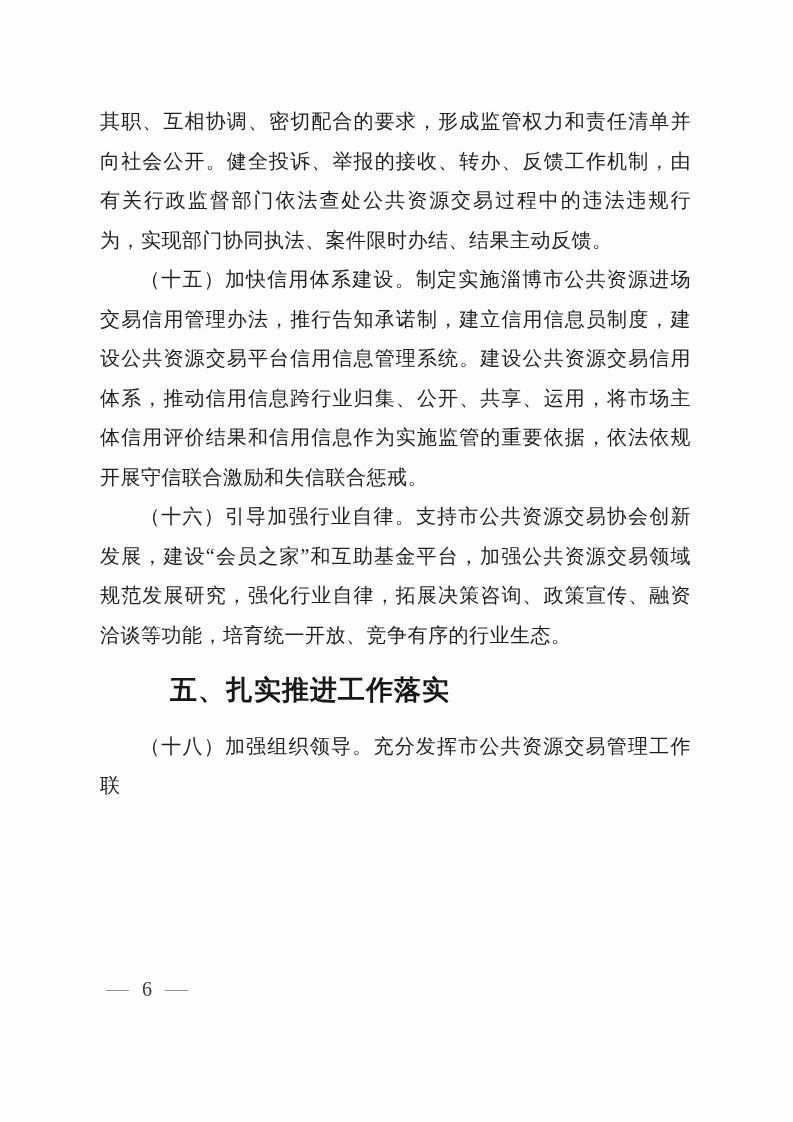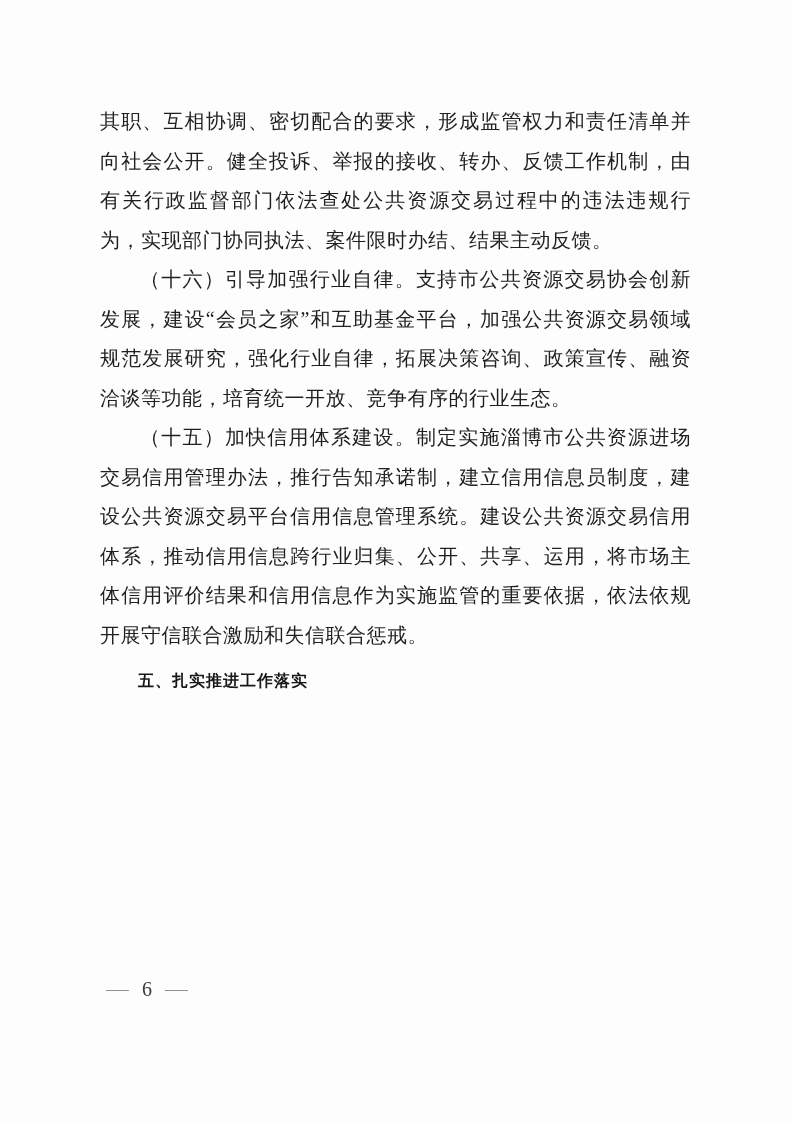--- a/index.html
+++ b/index.html
@@ -39,22 +39,22 @@
     letter-spacing: 0.5px;
   }
   .para.no-indent {
     text-indent: 0;
   }
   .para .lead {
     
     font-weight: 500;
   }
   .heading {
-    margin: 6px;
-    font-size: 16px;
+    margin: 16px;
+    font-size: 27px;
     line-height: 39.5px;
     text-indent: 2em;
     font-weight: bold;
     font-family: "Liberation Sans", "DejaVu Sans", sans-serif;
     color: #181818;
     letter-spacing: 1px;
   }
   .footer {
     position: absolute;
     top: 976px;
@@ -76,27 +76,28 @@
 </style>
 </head>
 <body>
 
 <div class="page">
 
   <div class="text-block">
 
     <p class="para no-indent"><span>其职、互相协调、密切配合的要求，形成监管权力和责任清单并向社会公开。健全投诉、举报的接收、转办、反馈工作机制，由有关行政监督部门依法查处公共资源交易过程中的违法违规行为，实现部门协同执法、案件限时办结、结果主动反馈。</span></p>
 
+    <p class="para"><span class="lead">（十五）加快信用体系建设。</span><span>制定实施淄博市公共资源进场交易信用管理办法，推行告知承诺制，建立信用信息员制度，建设公共资源交易平台信用信息管理系统。建设公共资源交易信用体系，推动信用信息跨行业归集、公开、共享、运用，将市场主体信用评价结果和信用信息作为实施监管的重要依据，依法依规开展守信联合激励和失信联合惩戒。</span></p>
+
     <p class="para"><span class="lead">（十六）引导加强行业自律。</span><span>支持市公共资源交易协会创新发展，建设“会员之家”和互助基金平台，加强公共资源交易领域规范发展研究，强化行业自律，拓展决策咨询、政策宣传、融资洽谈等功能，培育统一开放、竞争有序的行业生态。</span></p>
-
-    <p class="para"><span class="lead">（十五）加快信用体系建设。</span><span>制定实施淄博市公共资源进场交易信用管理办法，推行告知承诺制，建立信用信息员制度，建设公共资源交易平台信用信息管理系统。建设公共资源交易信用体系，推动信用信息跨行业归集、公开、共享、运用，将市场主体信用评价结果和信用信息作为实施监管的重要依据，依法依规开展守信联合激励和失信联合惩戒。</span></p>
 
 
     <h2 class="heading">五、扎实推进工作落实</h2>
 
+    <p class="para"><span class="lead">（十八）加强组织领导。</span><span>充分发挥市公共资源交易管理工作联</span></p>
 
   </div>
 
   <div class="footer">
     <span class="dash">—</span>
     <span class="pagenum">6</span>
     <span class="dash">—</span>
   </div>
 
 </div>

